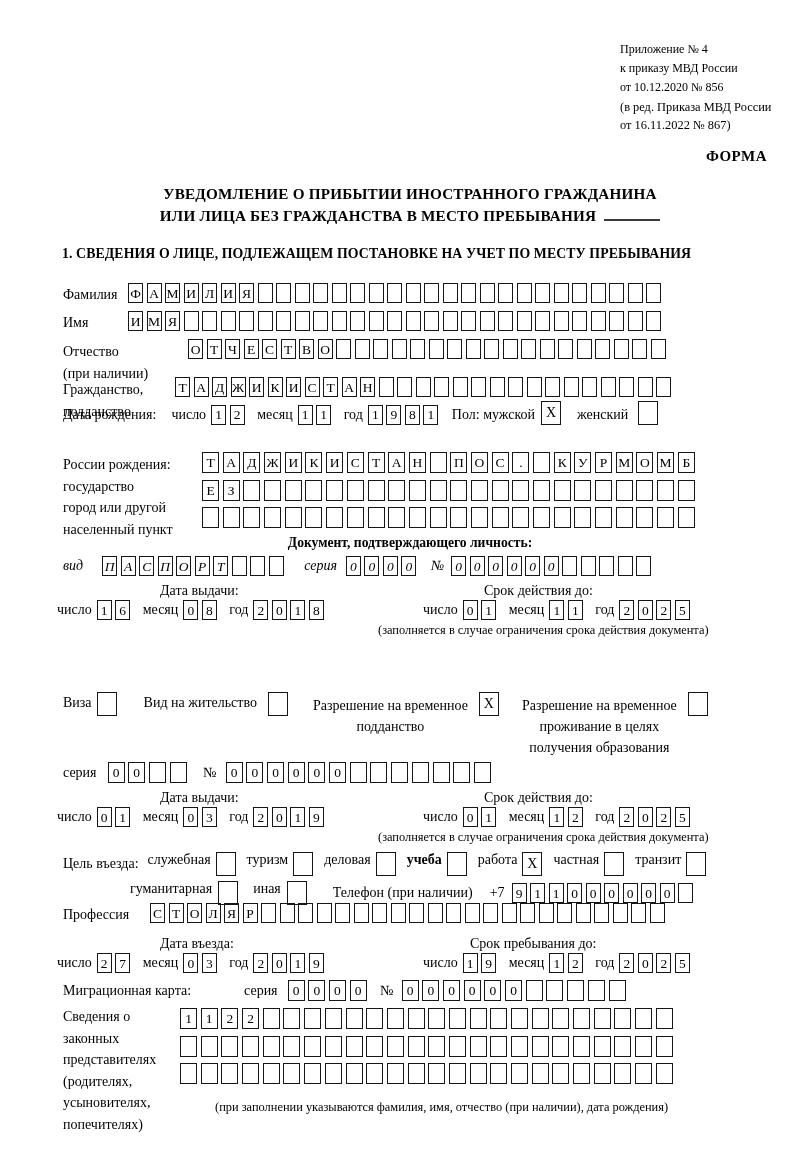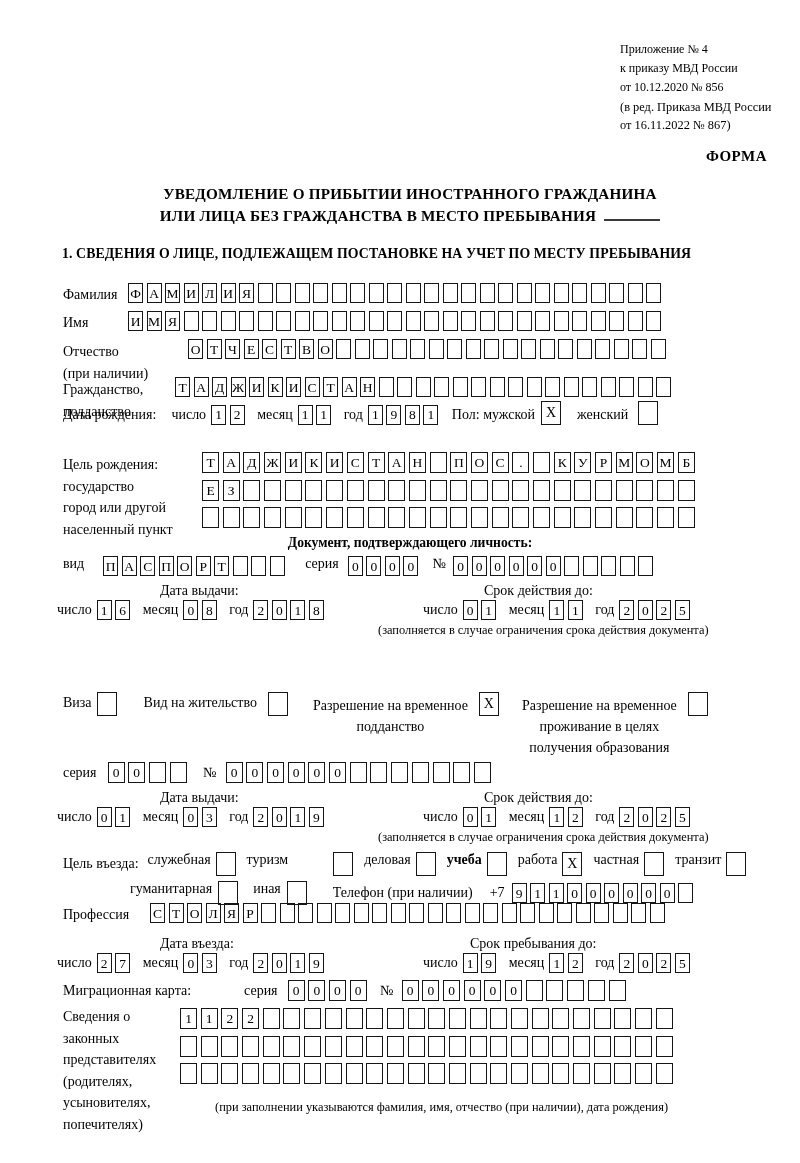--- a/index.html
+++ b/index.html
@@ -227,21 +227,21 @@
           <span class="cell">1</span>
         </span>
     </span>
     <span style="margin-left:10px;margin-right:6px;">Пол: мужской</span>
     <span class="cbox">X</span>
     <span style="margin-left:16px;margin-right:10px;">женский</span>
     <span class="cbox"></span>
   </div>
 
   <div class="abs lblcol" style="top:454px;left:63px;">
-    <div>Цель рождения:</div>
+    <div>России рождения:</div>
     <div>государство</div>
     <div>город или другой</div>
     <div>населенный пункт</div>
   </div>
   <div class="abs cellstack wide" style="top:452px;left:202px;">
     <span class="cells">
         <span class="cell">Т</span>
         <span class="cell">А</span>
         <span class="cell">Д</span>
         <span class="cell">Ж</span>
@@ -315,21 +315,21 @@
         <span class="cell"></span>
         <span class="cell"></span>
         <span class="cell"></span>
         <span class="cell"></span>
         <span class="cell"></span>
       </span>
   </div>
 
   <div class="abs h2 center" style="top:535px;left:40px;width:740px;">Документ, подтверждающего личность:</div>
 
-  <div class="row" style="top:556px;left:63px;">
+  <div class="row" style="top:556px;left:63px;align-items:center;font-style:italic;">
     <span style="margin-right:19px;">вид</span>
     <span class="cells" style="margin-right:17px;">
         <span class="cell">П</span>
         <span class="cell">А</span>
         <span class="cell">С</span>
         <span class="cell">П</span>
         <span class="cell">О</span>
         <span class="cell">Р</span>
         <span class="cell">Т</span>
         <span class="cell"></span>
@@ -505,21 +505,21 @@
     </span>
   </div>
   <div class="abs small" style="top:830px;left:378px;">(заполняется в случае ограничения срока действия документа)</div>
 
   <div class="row" style="top:852px;left:63px;align-items:center;">
     <span style="margin-right:9px;">Цель въезда:</span>
     <span class="opt">
         <span style="margin-right:5px;">служебная</span>
         <span class="cbox" style="margin-top:0;"></span>
       </span>
-    <span class="opt" style="margin-left:11px;gap:40px;">
+    <span class="opt" style="margin-left:11px;">
         <span style="margin-right:5px;">туризм</span>
         <span class="cbox" style="margin-top:0;"></span>
       </span>
     <span class="opt" style="margin-left:11px;">
         <span style="margin-right:5px;">деловая</span>
         <span class="cbox" style="margin-top:0;"></span>
       </span>
     <span class="opt" style="margin-left:11px;">
         <span style="margin-right:5px;font-weight:bold;">учеба</span>
         <span class="cbox" style="margin-top:0;"></span>

